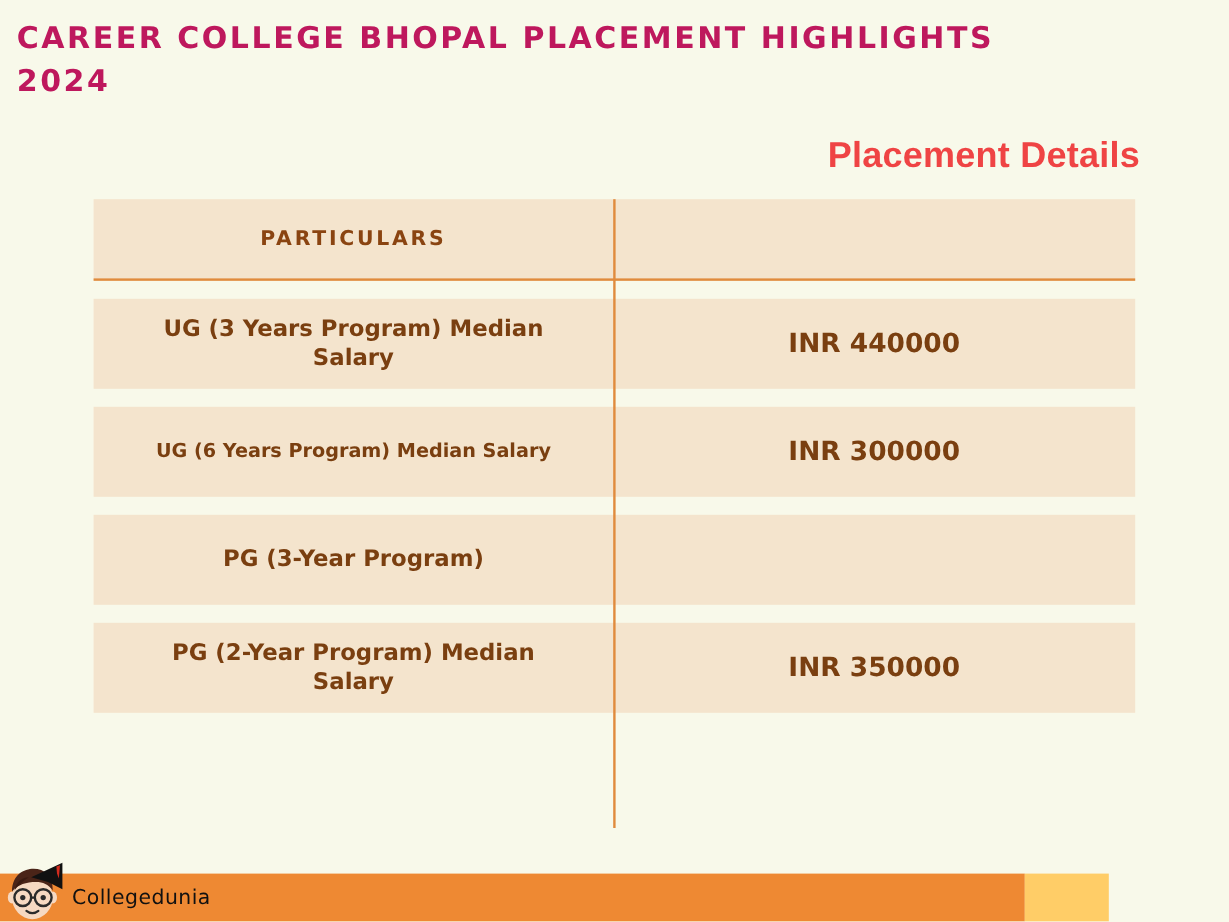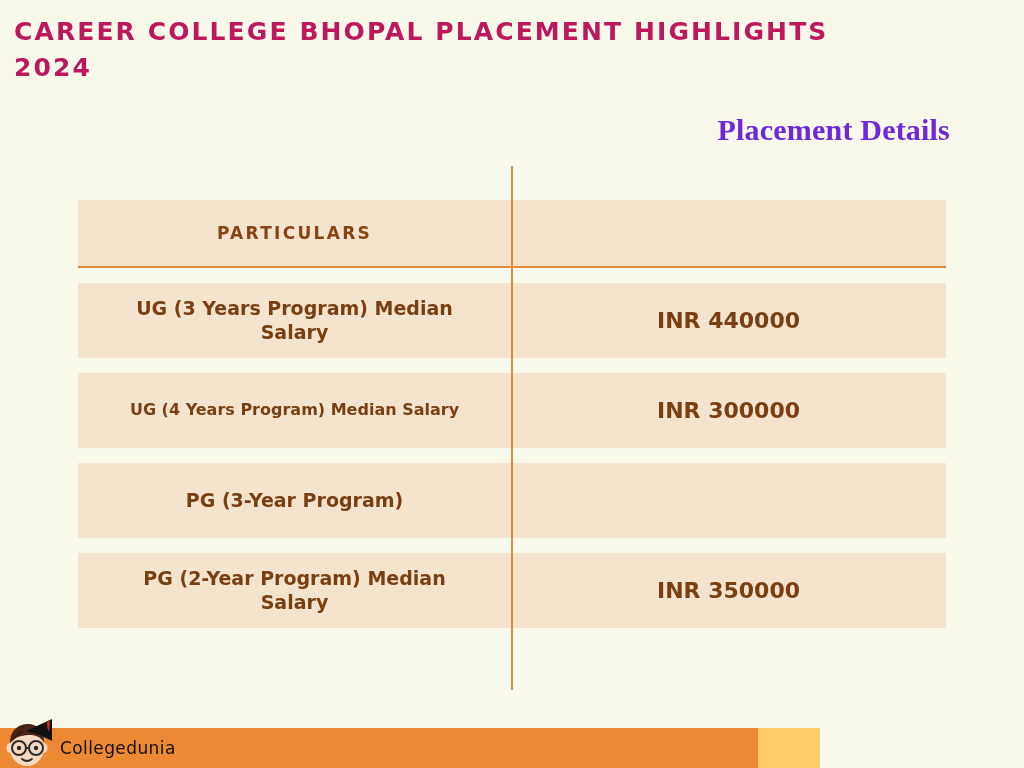--- a/index.html
+++ b/index.html
@@ -50,35 +50,34 @@
     letter-spacing:2.1px;
     color:#be185d;
     text-transform:uppercase;
     white-space:pre-line;
   }
 
   .section-title {
     position:absolute;
     right:74px;
     top:113px;
-    font-family:Liberation Serif, serif;
+    font-family:Liberation Sans, sans-serif;
     font-size:30px;
     font-weight:bold;
     letter-spacing:0.2px;
-    color:#6d28d9;
+    color:#ef4444;
     text-align:right;
   }
 
   
   .table-wrap {
     position:absolute;
     left:78px;
     top:166px;
     width:868px;
-    margin-top:34px;
   }
 
   .t-head {
     position:relative;
     display:flex;
     height:68px;
     background:#f4e4cd;
     border-bottom:2px solid #e08b3d;
   }
 
@@ -128,21 +127,21 @@
     width:2px;
     height:524px;
     background:#e08b3d;
   }
 
   
   .footer {
     position:absolute;
     left:0;
     bottom:0;
-    width:820px;
+    width:924px;
     height:40px;
     display:flex;
   }
   .footer-main {
     width:946px;
     height:40px;
     background:#ee8933;
     display:flex;
     align-items:center;
   }
@@ -181,21 +180,21 @@
   <div class="t-head">
     <div class="cell col-left">Particulars</div>
   </div>
 
   <div class="t-row">
     <div class="cell particular col-left">UG (3 Years Program) Median Salary</div>
     <div class="cell detail col-right">INR 440000</div>
   </div>
 
   <div class="t-row">
-    <div class="cell particular small col-left">UG (4 Years Program) Median Salary</div>
+    <div class="cell particular small col-left">UG (6 Years Program) Median Salary</div>
     <div class="cell detail col-right">INR 300000</div>
   </div>
 
   <div class="t-row">
     <div class="cell particular col-left">PG (3-Year Program)</div>
   </div>
 
   <div class="t-row">
     <div class="cell particular col-left">PG (2-Year Program) Median Salary</div>
     <div class="cell detail col-right">INR 350000</div>

